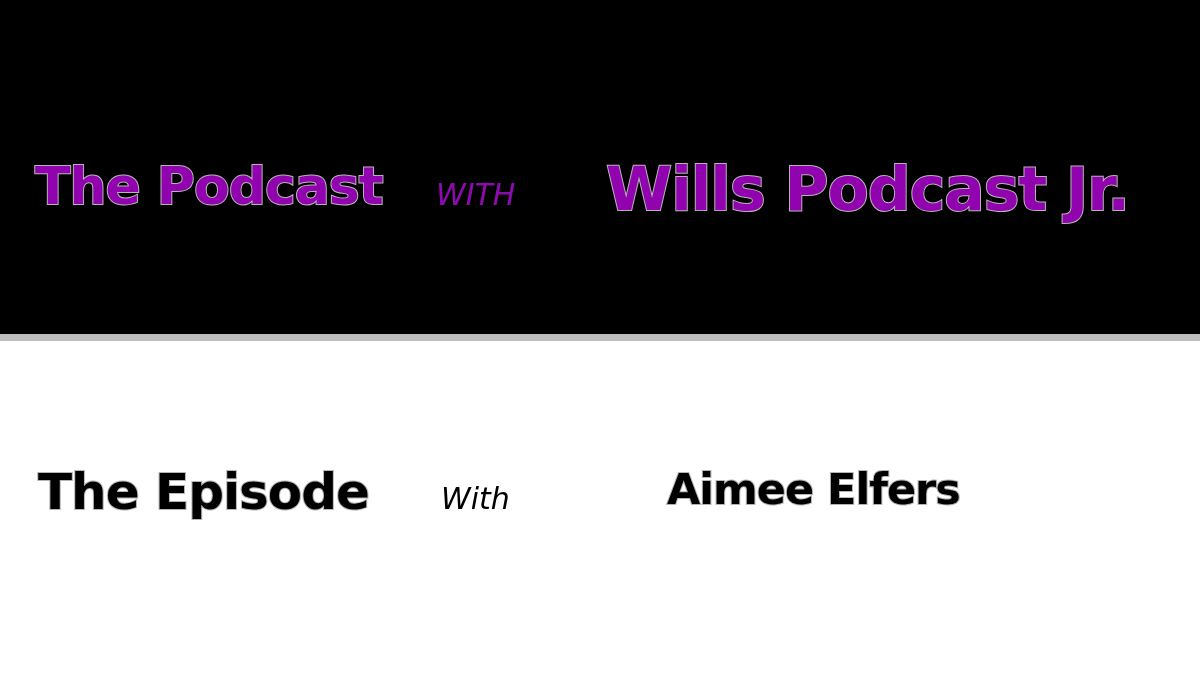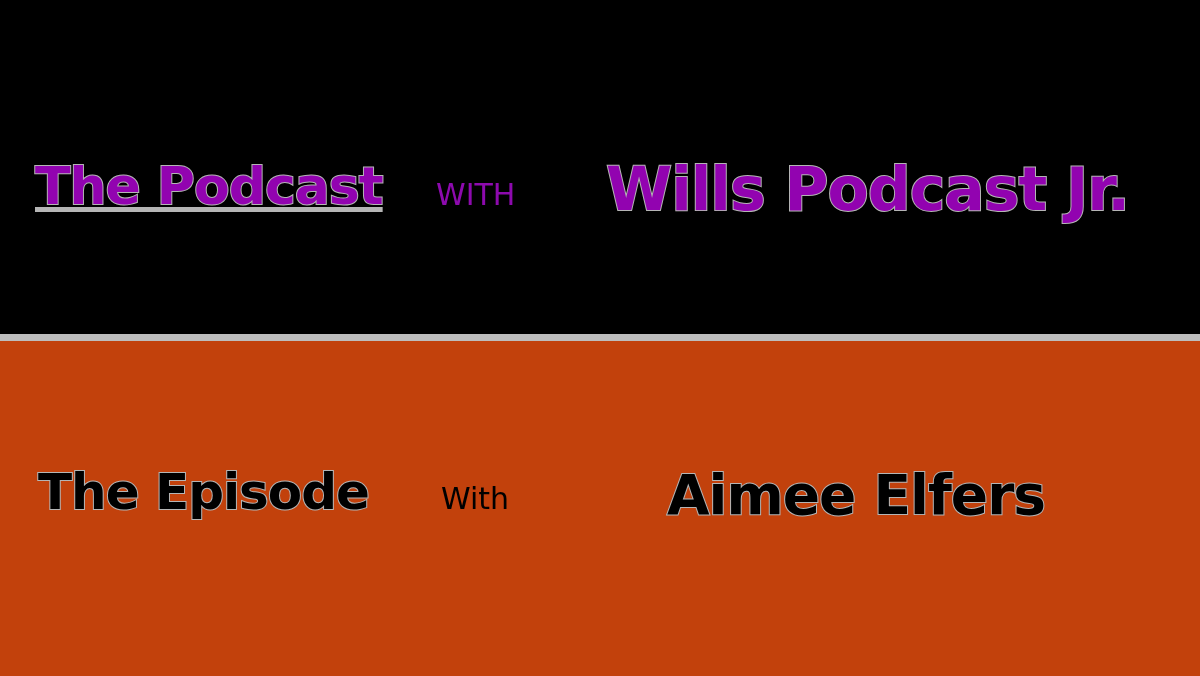--- a/index.html
+++ b/index.html
@@ -27,45 +27,45 @@
       left: 0; top: 334px;
       width: 1200px;
       height: 7px;
       background: #bdbdbd;
     }
     .bottom-panel {
       position: absolute;
       left: 0; top: 341px;
       width: 1200px;
       height: 335px;
-      background: #c2410c;
+      background: #ffffff;
     }
     .txt {
       position: absolute;
       white-space: nowrap;
       line-height: 1;
       font-family: "DejaVu Sans", sans-serif;
     }
     .bold-outline {
       font-weight: bold;
       -webkit-text-stroke: 2px #b5b5b5;
       paint-order: stroke fill;
     }
     .italic-light {
       font-family: "DejaVu Sans", sans-serif;
+      font-style: italic;
       font-weight: normal;
     }
     
     #podcast-label {
       left: 35px;
       top: 160px;
       font-size: 52px;
       letter-spacing: -1px;
       color: #9203b0;
-      text-decoration: underline;
     }
     #with-top {
       left: 436px;
       top: 180px;
       font-size: 30px;
       color: #8d0aae;
     }
     #host-name {
       left: 606px;
       top: 159px;
@@ -83,21 +83,21 @@
     }
     #with-bottom {
       left: 441px;
       top: 484px;
       font-size: 30px;
       color: #000000;
     }
     #guest-name {
       left: 667px;
       top: 468px;
-      font-size: 55px;
+      font-size: 43px;
       letter-spacing: -1px;
       color: #000000;
     }
   </style>
 </head>
 <body>
 
 <div class="canvas">
   <div class="top-panel">
     <span id="podcast-label" class="txt bold-outline">The Podcast</span>

